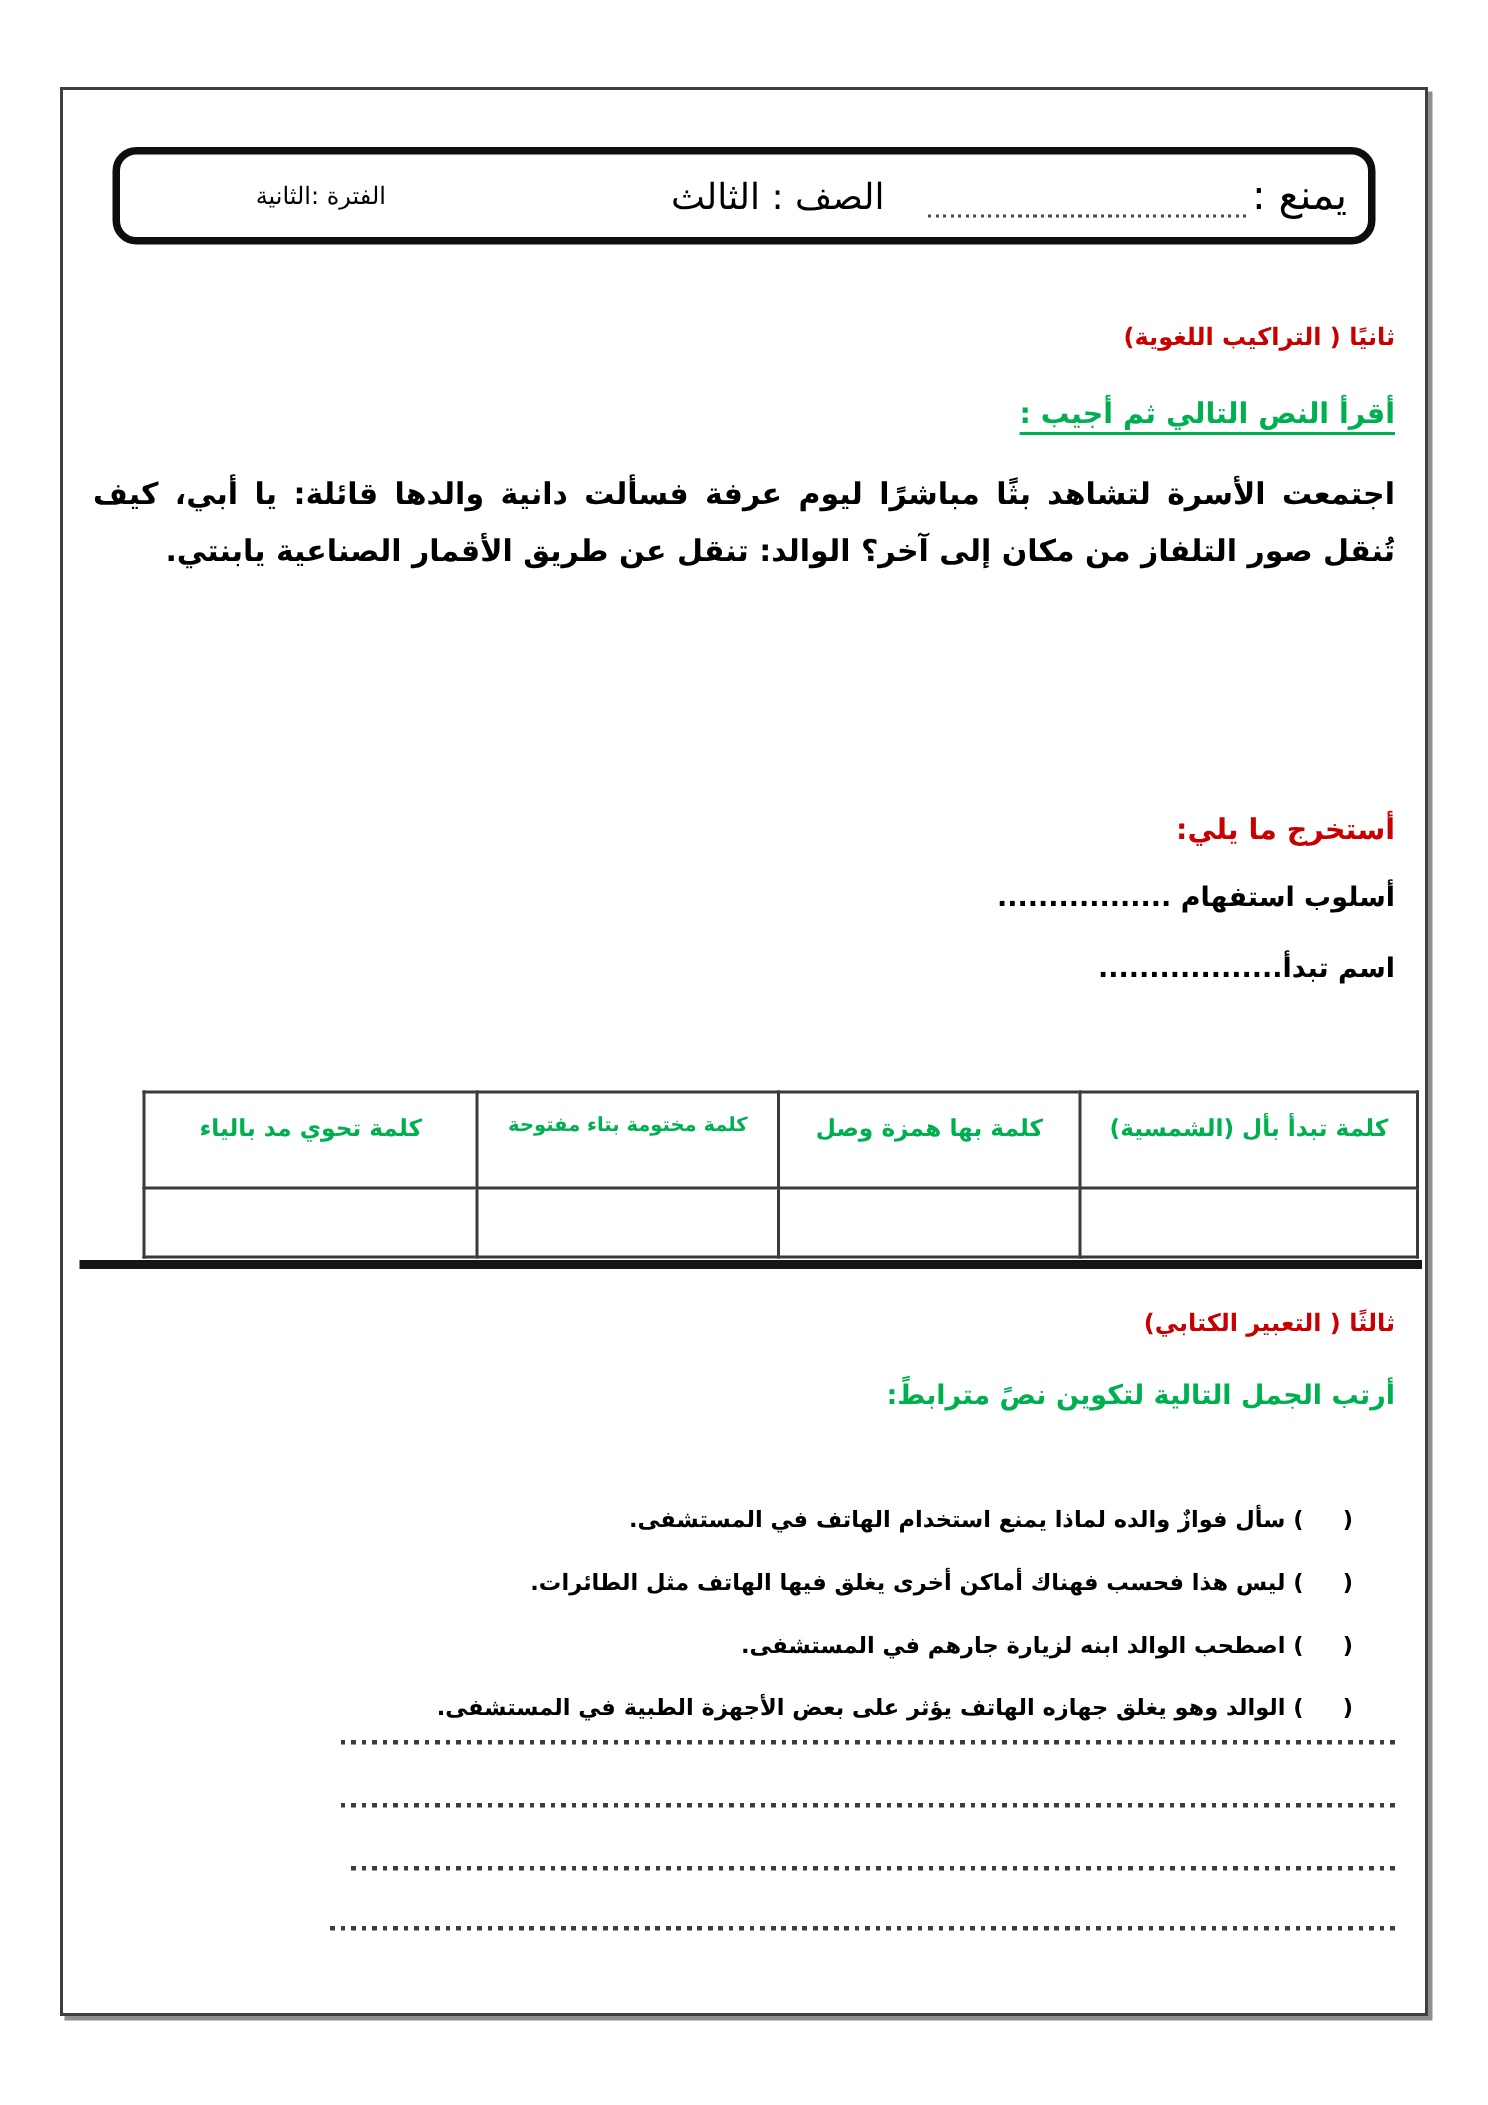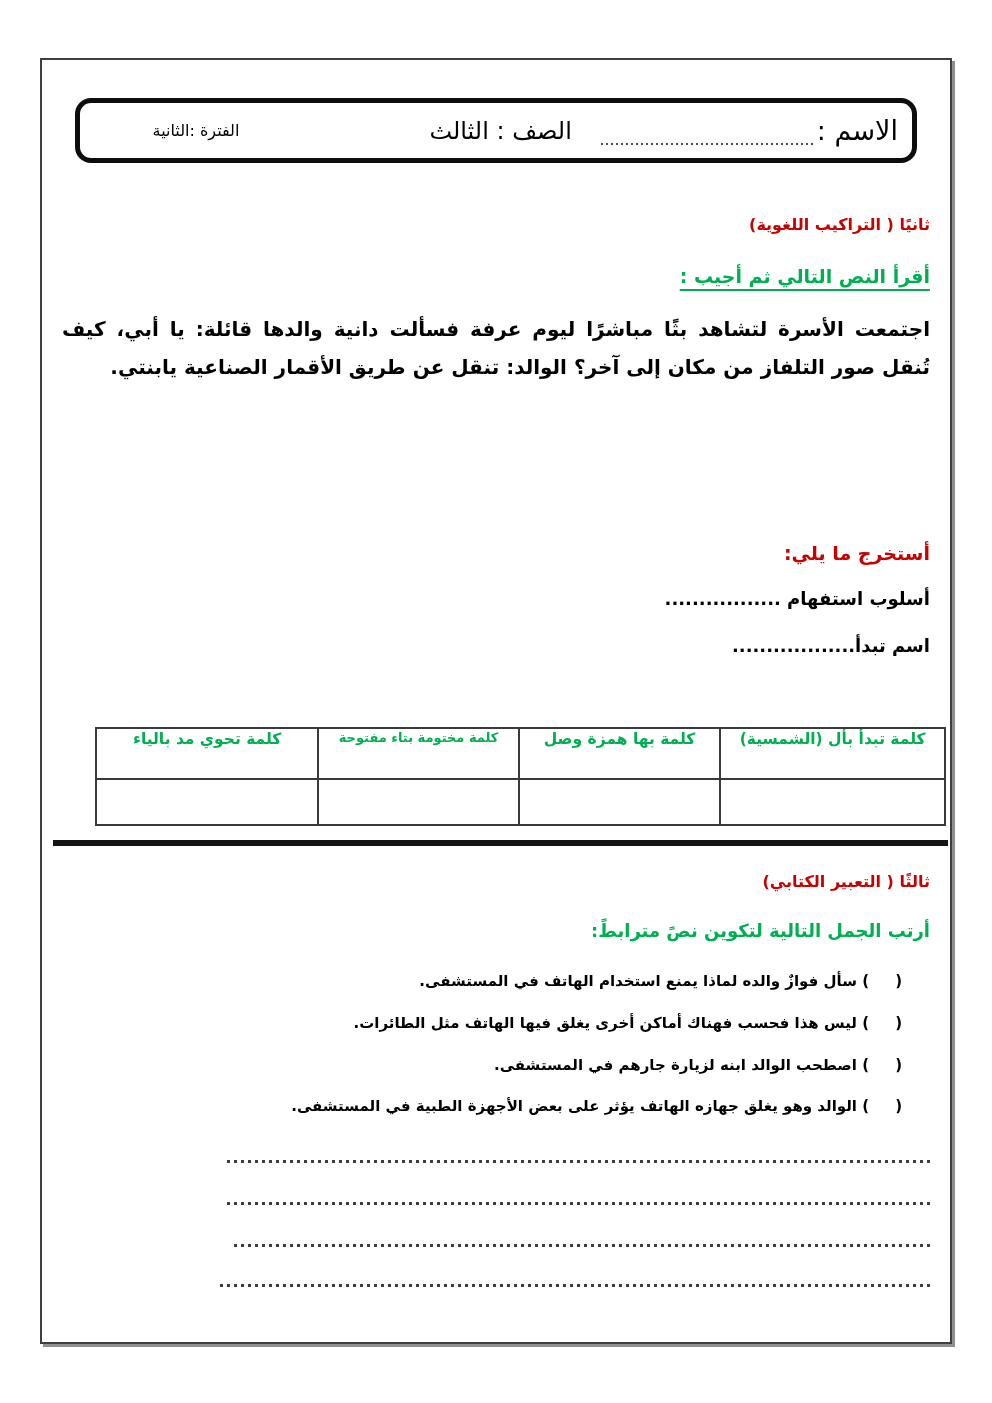--- a/index.html
+++ b/index.html
@@ -25,40 +25,40 @@
   .para{left:20px;right:20px;font-weight:700;font-size:20px;line-height:38px;color:#000;}
   .justify{text-align:justify;}
   .center{text-align:center;}
 
   .extract-item{right:20px;font-weight:700;font-size:18px;color:#000;text-align:right;white-space:nowrap;}
 
   table.wtable{top:667px;right:4px;left:53px;position:absolute;border-collapse:collapse;
                table-layout:fixed;width:calc(100% - 57px);}
   table.wtable th,table.wtable td{border:2px solid #3a3a3a;}
   table.wtable th{color:#00b050;font-weight:700;font-size:15.5px;vertical-align:top;
-                  padding-top:1px;height:47px;text-align:center;}
+                  padding-top:14px;height:47px;text-align:center;}
   table.wtable th.small{font-size:13px;}
   table.wtable td{height:42px;background:#fff;}
   .c1{width:26.5%;} .c2{width:23.7%;} .c3{width:23.6%;} .c4{width:26.2%;}
 
   .divider{top:780px;left:11px;right:2px;height:6px;background:#151515;}
 
-  .sentence{right:48px;font-weight:700;font-size:15px;color:#000;text-align:right;white-space:nowrap;}
+  .sentence{right:48px;font-weight:700;font-size:15px;color:#000;text-align:right;white-space:nowrap;margin-top:32px;}
 
   .answer-line{right:20px;height:3px;
         background:repeating-linear-gradient(to left,#3c3c3c 0 3px,transparent 3px 7px);}
 </style>
 </head>
 <body>
 
 <div class="canvas">
   <div class="frame">
 
     <div class="blk idbox">
-      <span class="id-name">الاسم :</span>
+      <span class="id-name">يمنع :</span>
       <span class="id-dots"></span>
       <span class="id-class">الصف : الثالث</span>
       <span class="id-period">الفترة :الثانية</span>
     </div>
 
     <div class="blk red-title" style="top:155px;">ثانيًا ( التراكيب اللغوية)</div>
 
     <div class="blk green-instr underlined" style="top:205px;">أقرأ النص التالي ثم أجيب :</div>
 
     <div class="blk para justify" style="top:250px;">اجتمعت الأسرة لتشاهد بثًا مباشرًا ليوم عرفة فسألت دانية والدها قائلة: يا أبي، كيف تُنقل صور التلفاز من مكان إلى آخر؟ الوالد: تنقل عن طريق الأقمار الصناعية يابنتي.</div>

